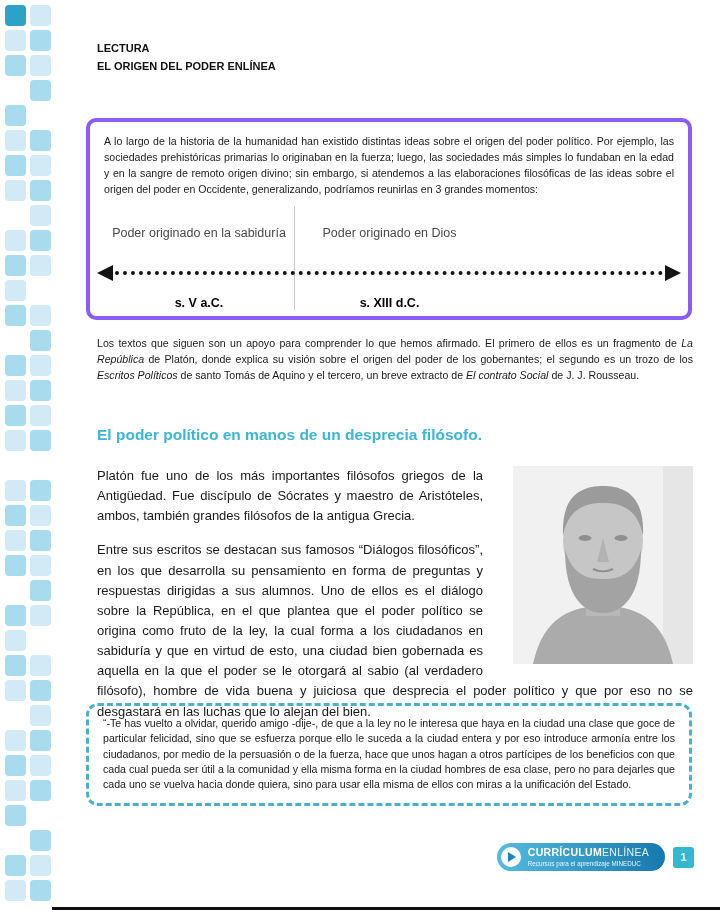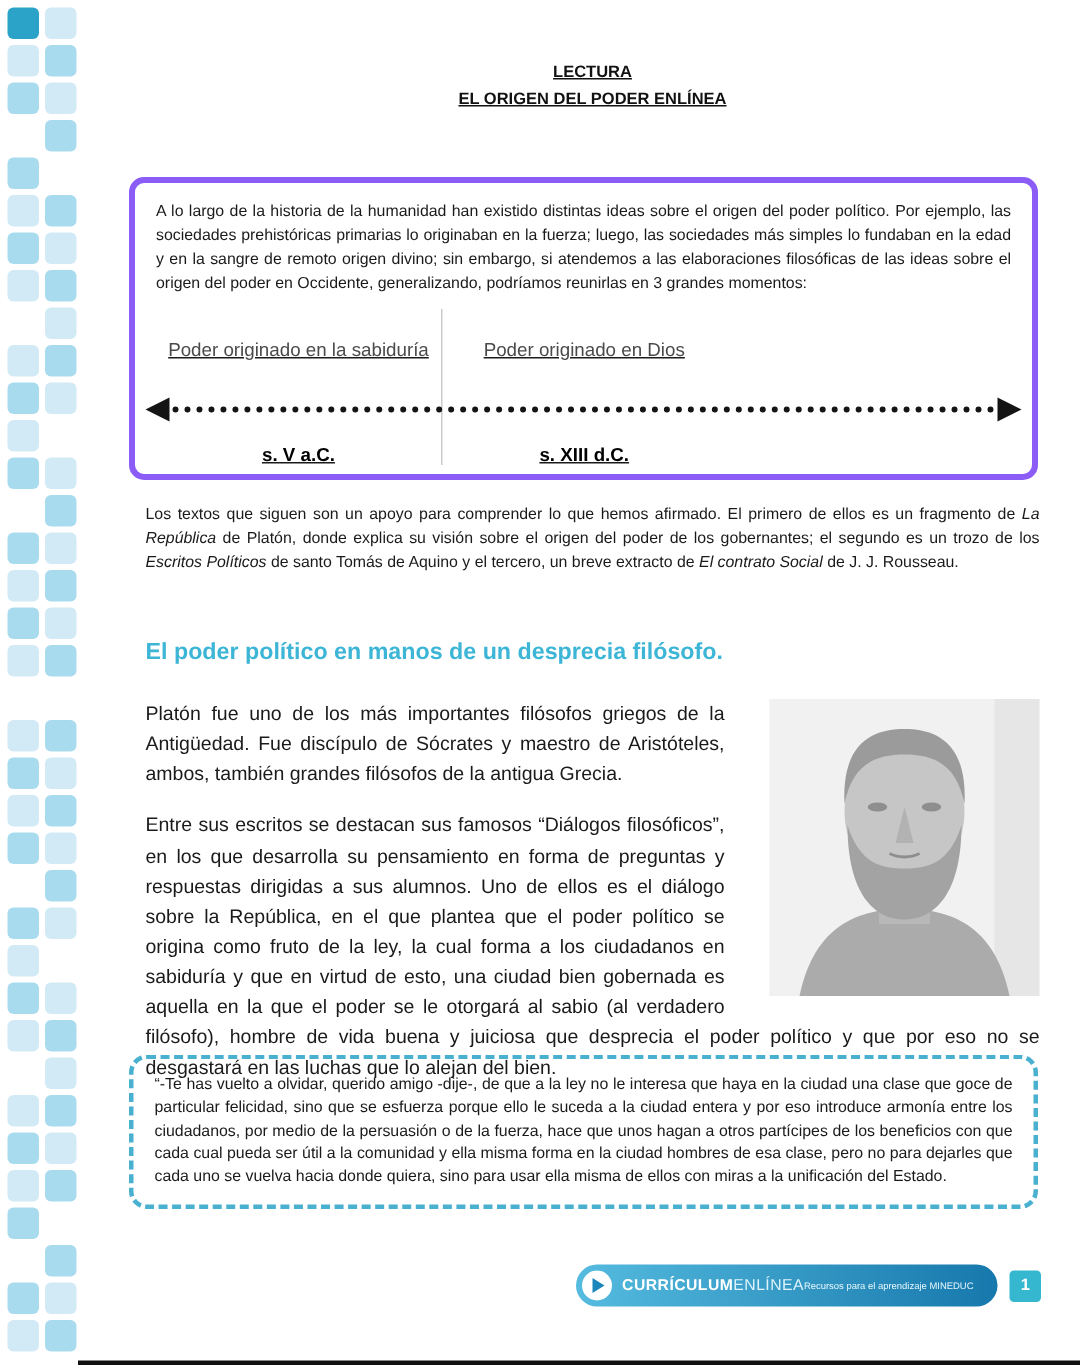--- a/index.html
+++ b/index.html
@@ -21,39 +21,38 @@
     gap: 4px;
   }
   .sq { border-radius: 4px; }
   .sq.pale { background: #d2eaf6; }
   .sq.mid  { background: #a9dbee; }
   .sq.dark { background: #2ba3c9; }
 
   
   .page-title {
     position: absolute; left: 97px; top: 40px; width: 596px;
-    text-align: center; font-weight: bold; font-size: 11px; line-height: 1.6;
+    font-weight: bold; font-size: 11px; line-height: 1.6;
     color: #111;
-    text-decoration: underline;
   }
 
   
   .intro-box {
     position: absolute; left: 86px; top: 118px; width: 606px;
     box-sizing: border-box;
     border: 4px solid #8b5cf6; border-radius: 10px;
     padding: 12px 14px 12px 14px;
     background: #fff;
   }
   .intro-paragraph {
     font-size: 10.6px; line-height: 1.5; text-align: justify;
   }
   .timeline {
     position: relative; margin-top: 8px; height: 98px;
-    display: grid; grid-template-columns: 1fr 1fr 1fr; text-decoration: underline;
+    display: grid; grid-template-columns: 1fr 1fr 1fr;
   }
   .tl-col { padding: 0 8px; display: flex; flex-direction: column; }
   .tl-col + .tl-col { border-left: 1px solid #c9c9c9; }
   .tl-label {
     height: 56px; display: flex; align-items: center; justify-content: center;
     text-align: center; font-size: 12.5px; color: #4a4a4a; line-height: 1.25;
   }
   .tl-period { margin-top: 34px; text-align: center; font-weight: bold; font-size: 12.5px; color: #000; }
   .tl-arrow {
     position: absolute; left: -7px; right: -7px; top: 58px; height: 18px;
@@ -112,21 +111,21 @@
   .play-circle {
     width: 20px; height: 20px; border-radius: 50%;
     background: #fff; display: flex; align-items: center; justify-content: center;
     margin-right: 7px; flex: 0 0 auto;
   }
   .play-tri {
     width: 0; height: 0;
     border-top: 5px solid transparent; border-bottom: 5px solid transparent;
     border-left: 8px solid #1a86ba; margin-left: 2px;
   }
-  .brand-lines { display: flex; line-height: 1; }
+  .brand-lines { display: flex; flex-direction: column; line-height: 1; }
   .brand-top { font-size: 10.5px; color: #ffffff; letter-spacing: .3px; white-space: nowrap; }
   .brand-top .bold { font-weight: bold; }
   .brand-top .light { font-weight: normal; color: #dff3fb; }
   .brand-tagline { font-size: 6.3px; color: #e8f7fd; margin-top: 3px; white-space: nowrap; }
   .page-badge {
     width: 21px; height: 21px;
     background: #35b8cf; color: #fff;
     font-weight: bold; font-size: 11px;
     display: flex; align-items: center; justify-content: center;
     border-radius: 3px;

